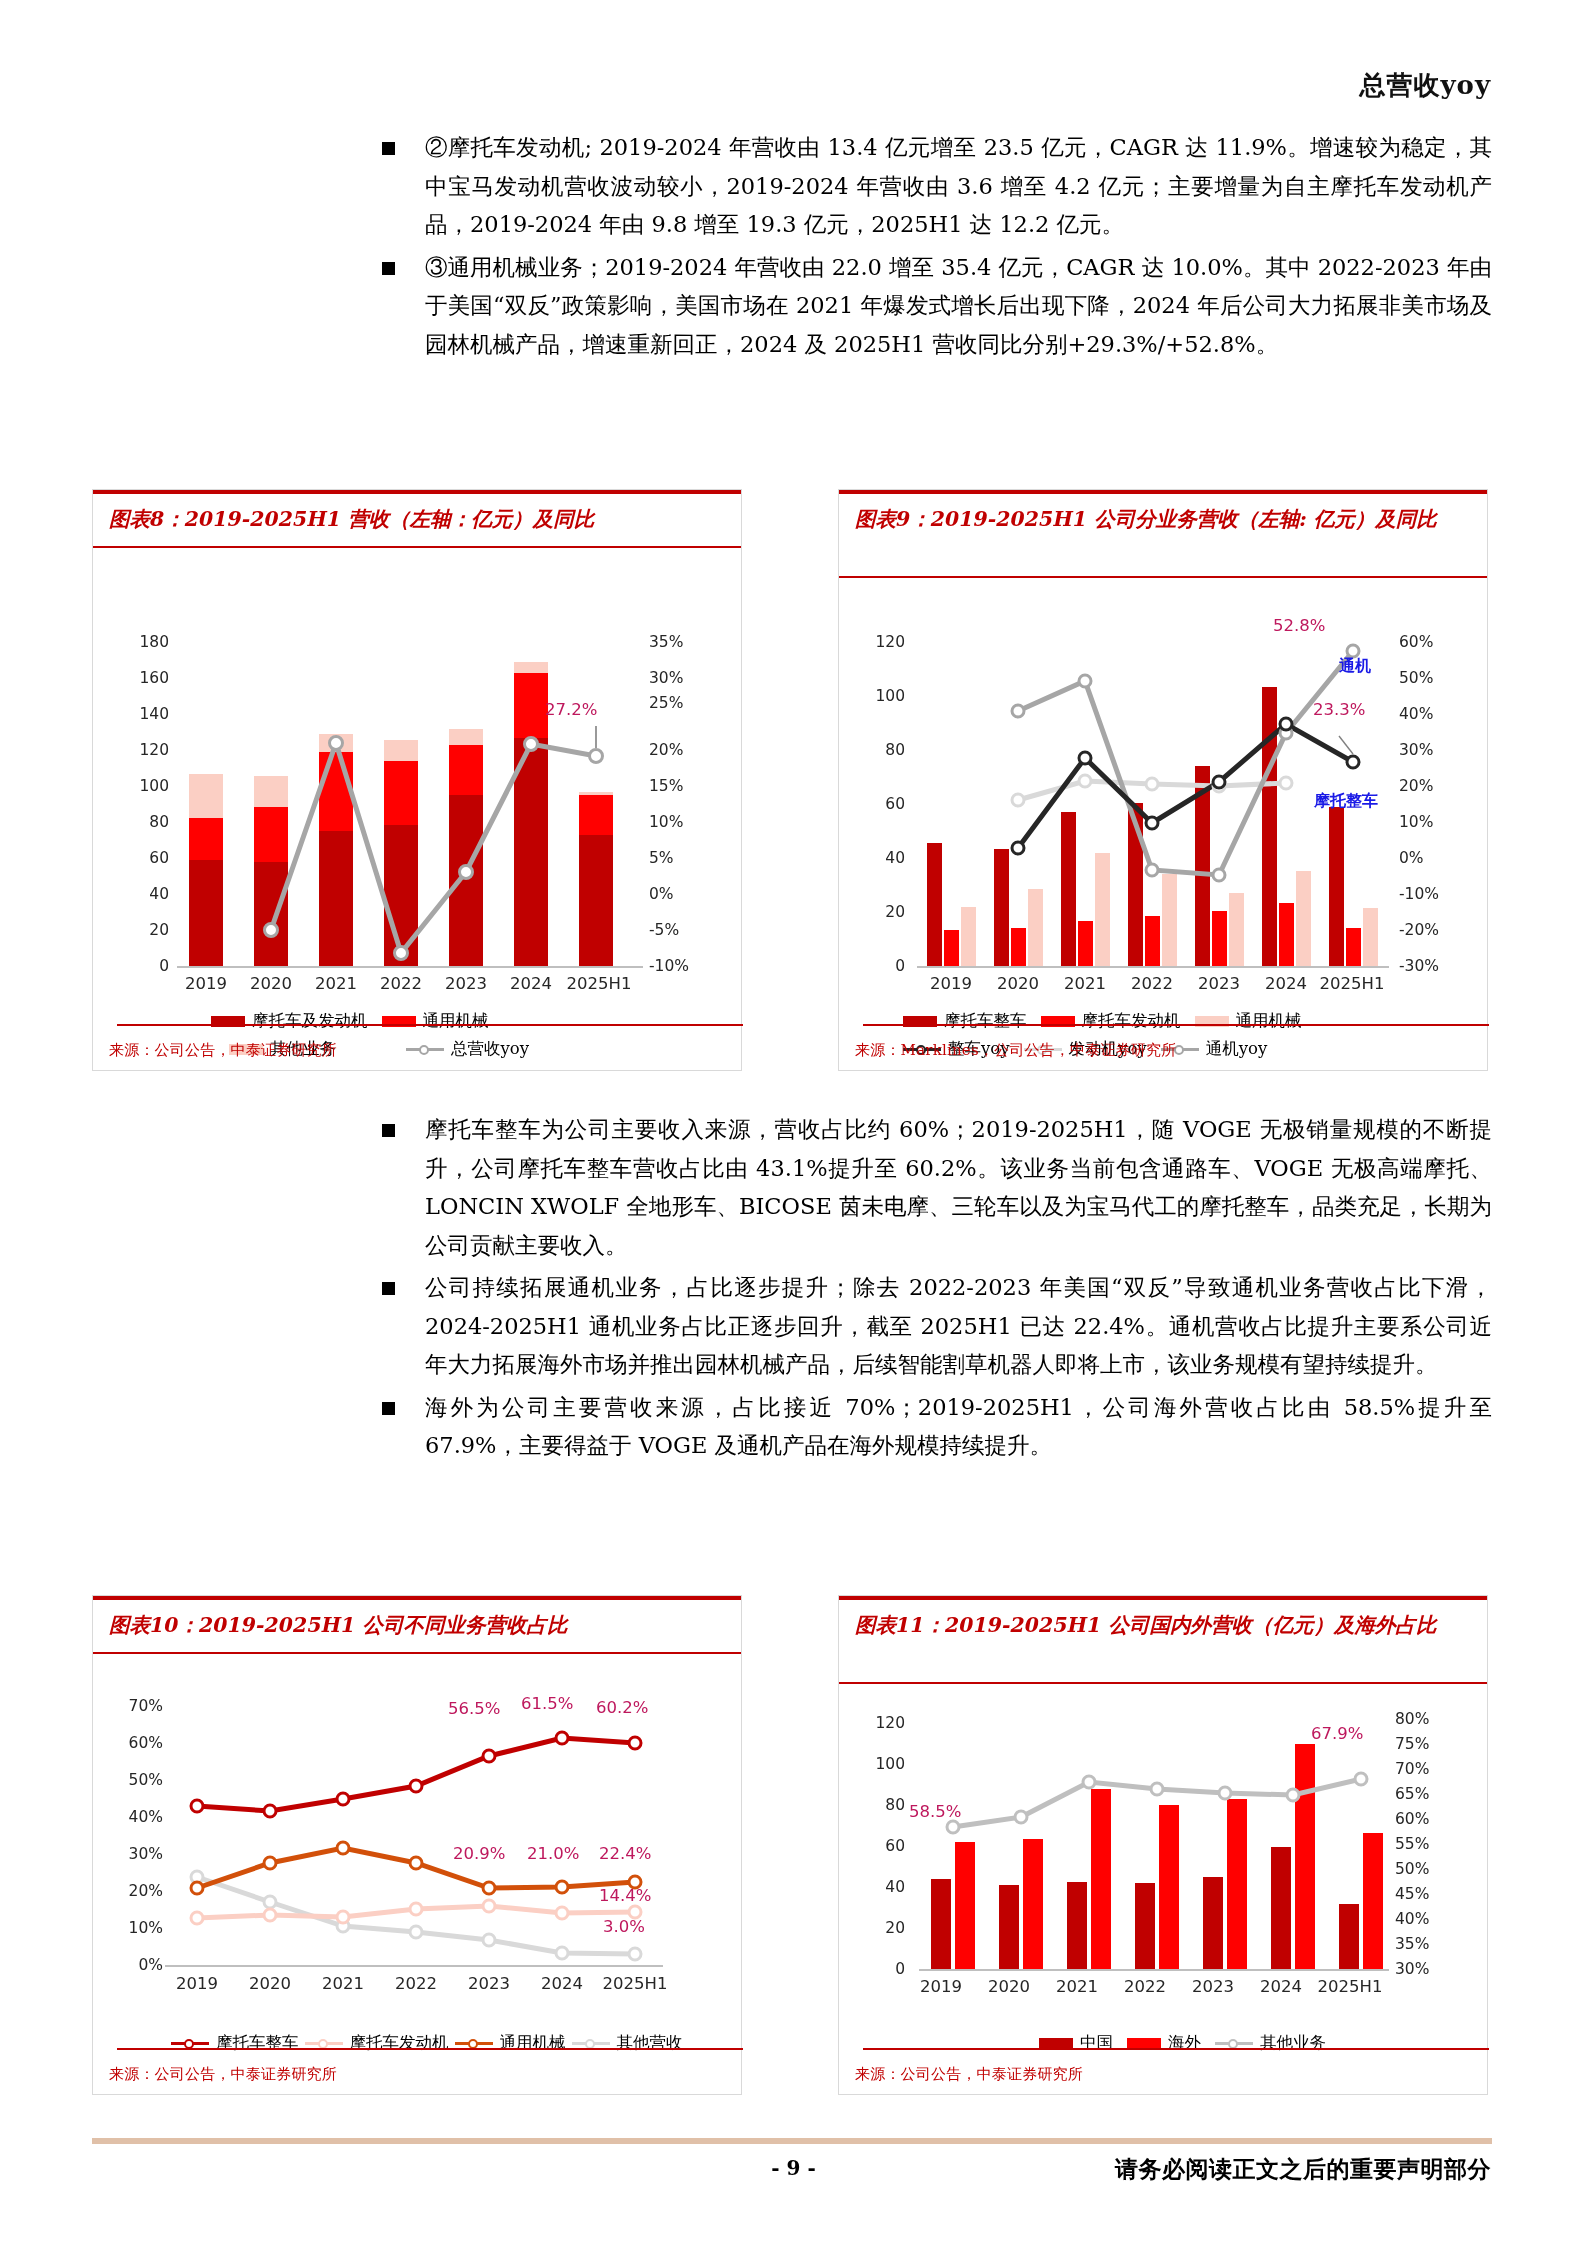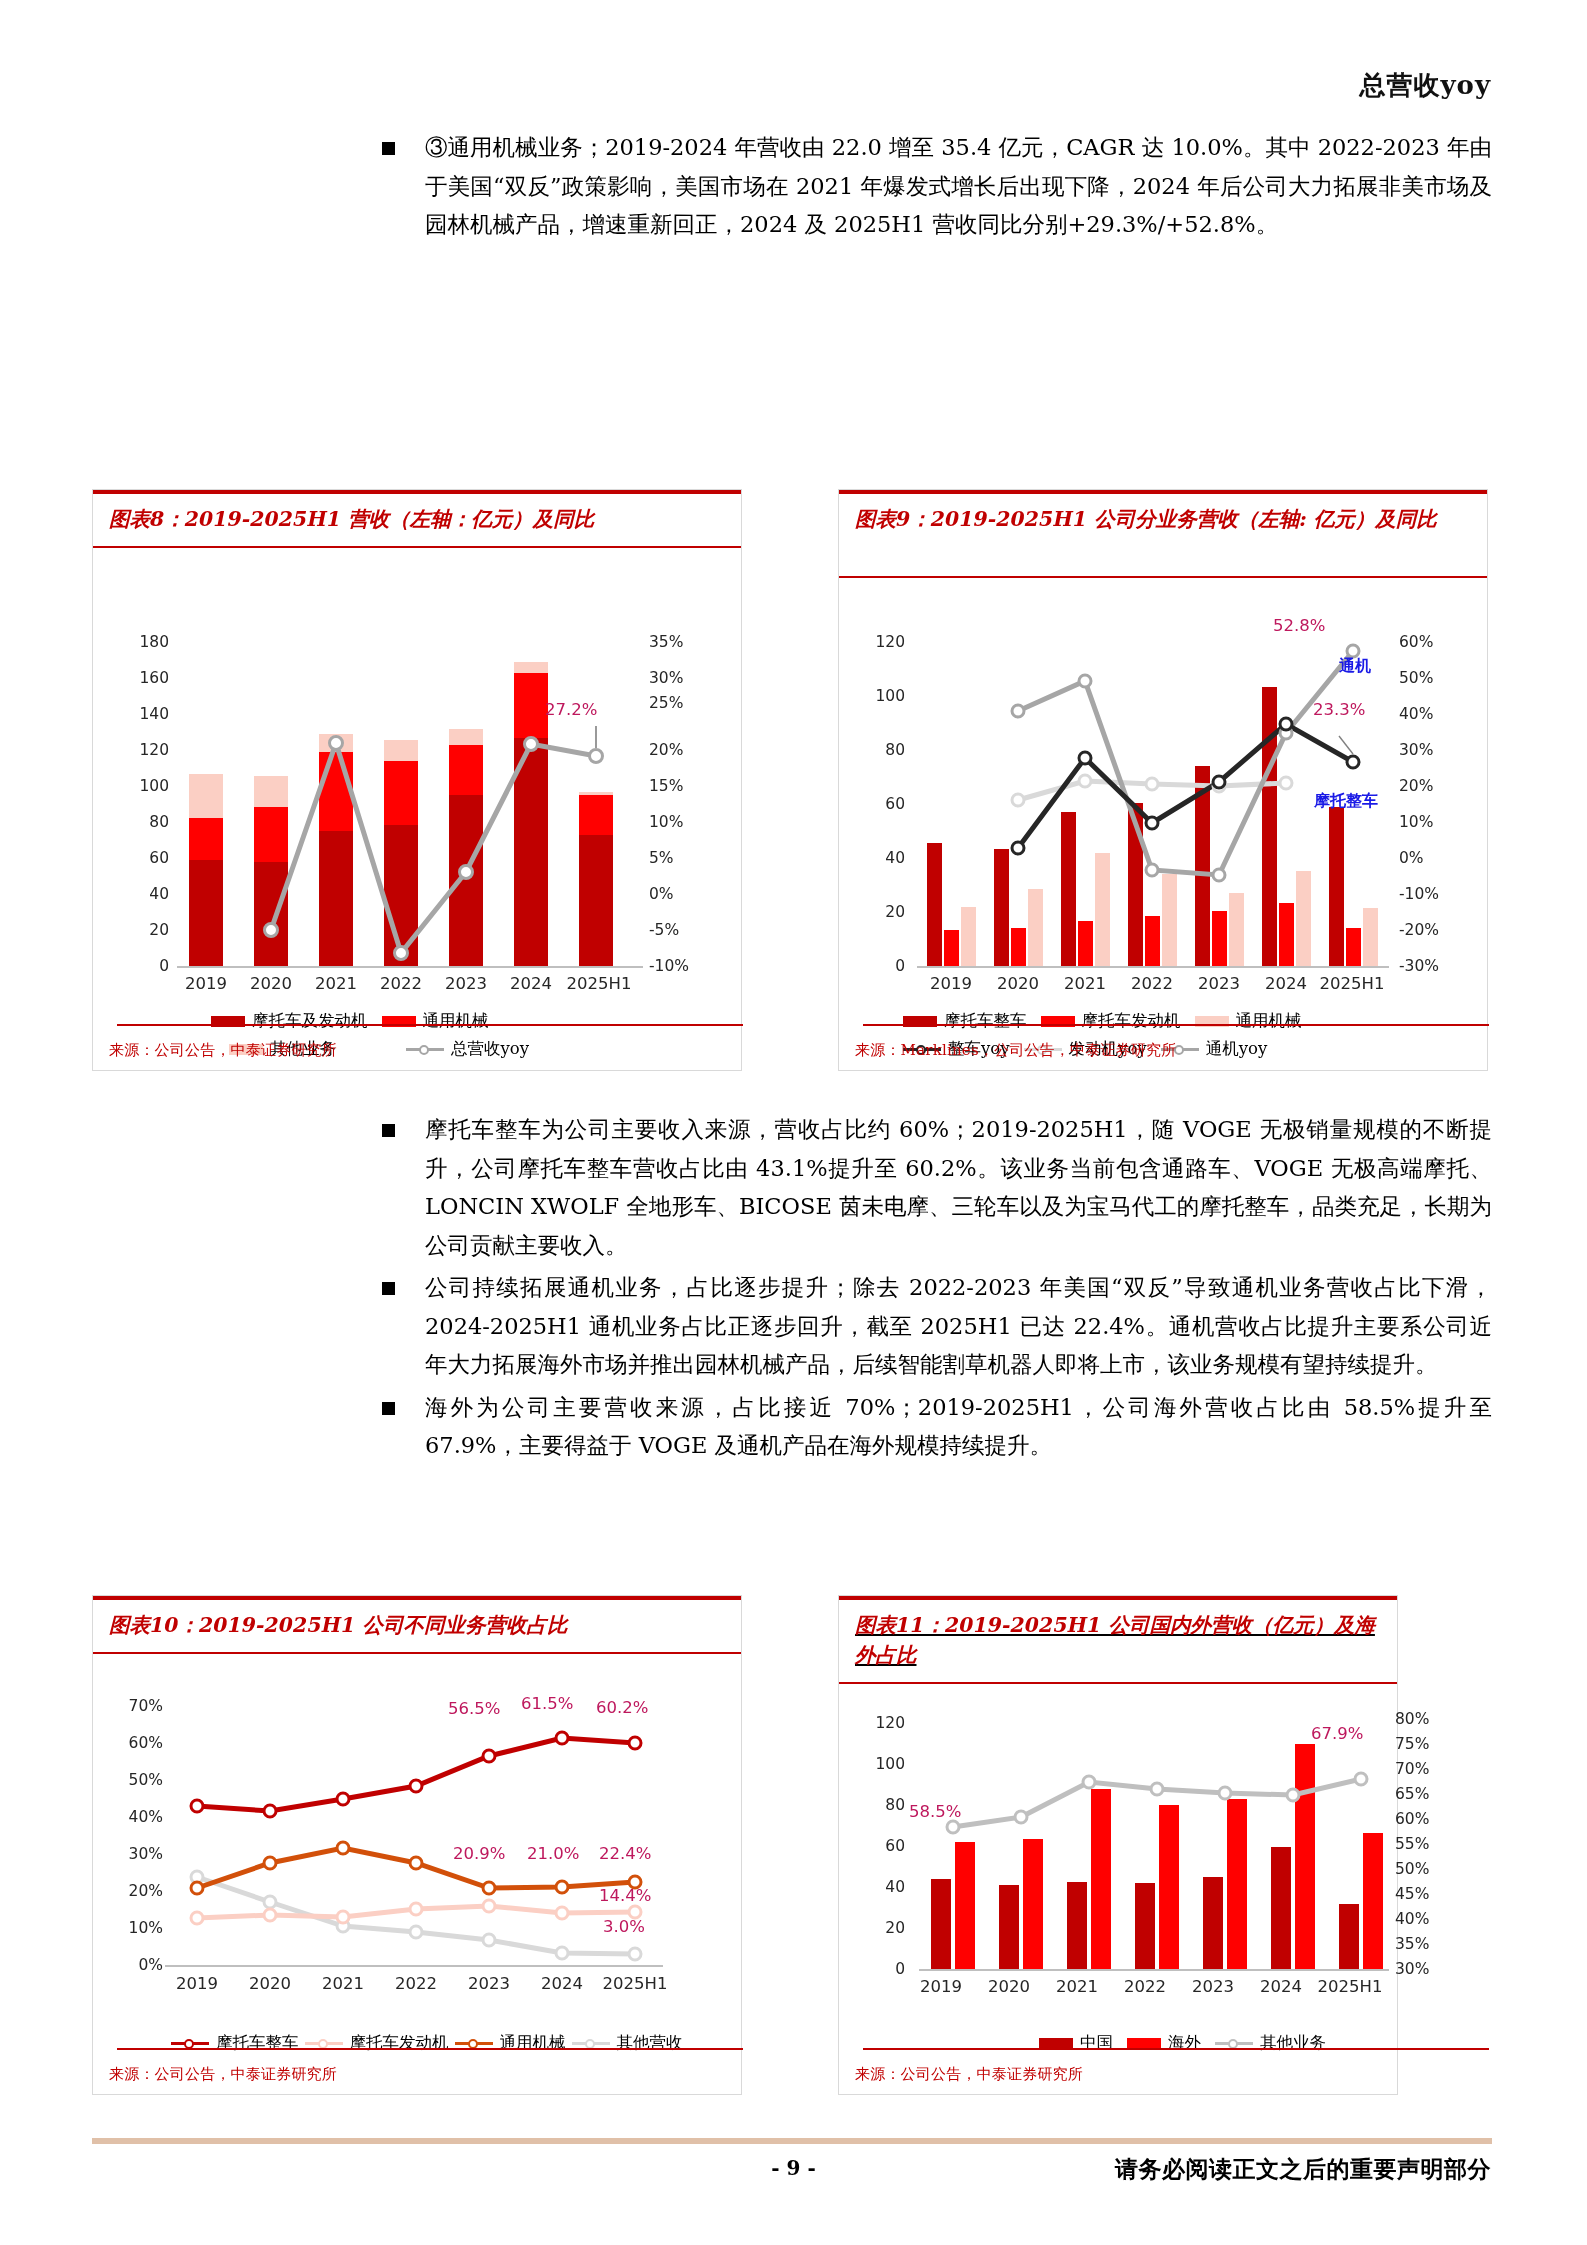--- a/index.html
+++ b/index.html
@@ -73,20 +73,24 @@
 </head>
 <body>
 
 <div class="page">
 
   <div class="header">
     <div class="header-right">总营收yoy</div>
   </div>
 
   <div class="bullet-list" style="left:382px; top:128px; width:1110px;">
+    <div class="bullet-row">
+      <div class="bullet-sq"></div>
+      <div class="btext">②摩托车发动机; 2019-2024 年营收由 13.4 亿元增至 23.5 亿元，CAGR 达 11.9%。增速较为稳定，其中宝马发动机营收波动较小，2019-2024 年营收由 3.6 增至 4.2 亿元；主要增量为自主摩托车发动机产品，2019-2024 年由 9.8 增至 19.3 亿元，2025H1 达 12.2 亿元。</div>
+    </div>
     <div class="bullet-row">
       <div class="bullet-sq"></div>
       <div class="btext">③通用机械业务；2019-2024 年营收由 22.0 增至 35.4 亿元，CAGR 达 10.0%。其中 2022-2023 年由于美国“双反”政策影响，美国市场在 2021 年爆发式增长后出现下降，2024 年后公司大力拓展非美市场及园林机械产品，增速重新回正，2024 及 2025H1 营收同比分别+29.3%/+52.8%。</div>
     </div>
   </div>
 
   <div class="fig" style="left:92px; top:489px; width:650px; height:582px;">
     <div class="fig-topbar"></div>
     <div class="fig-title" style="height:52px;">图表8：2019-2025H1 营收（左轴：亿元）及同比</div>
     <div class="fig-titlerule"></div>
@@ -462,21 +466,21 @@
             <u></u>
           </span>
         <span class="lg-tx">其他营收</span>
       </div>
     </div>
 
     <div class="fig-srcrule" style="position:absolute; left:12px; bottom:44px; width:626px;"></div>
     <div class="fig-src" style="position:absolute; left:0; bottom:0;">来源：公司公告，中泰证券研究所</div>
   </div>
 
-  <div class="fig" style="left:838px; top:1595px; width:560px; height:500px;text-decoration:underline;">
+  <div class="fig" style="left:838px; top:1595px; width:650px; height:500px;">
     <div class="fig-topbar"></div>
     <div class="fig-title" style="height:82px;">图表11：2019-2025H1 公司国内外营收（亿元）及海外占比</div>
     <div class="fig-titlerule"></div>
 
     <div class="fig-body" style="height:350px;">
 
       <div class="axlab l" style="left:18px; top:276px; width:48px;">0</div>
       <div class="axlab l" style="left:18px; top:235px; width:48px;">20</div>
       <div class="axlab l" style="left:18px; top:194px; width:48px;">40</div>
       <div class="axlab l" style="left:18px; top:153px; width:48px;">60</div>

